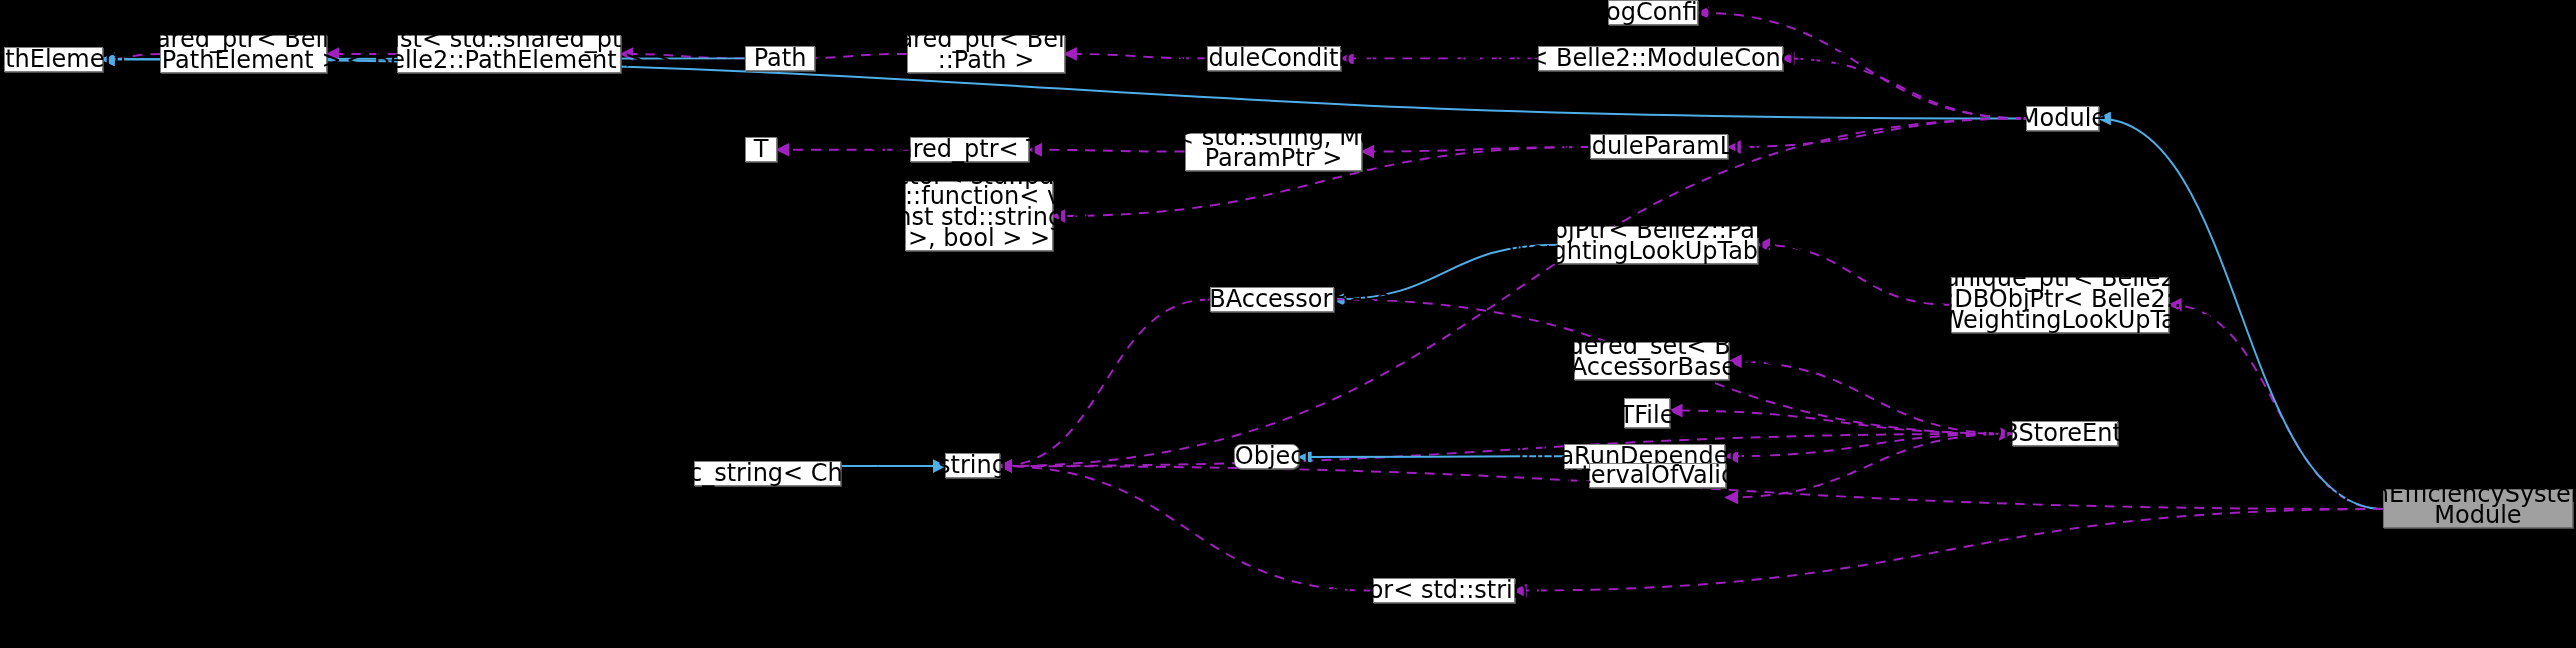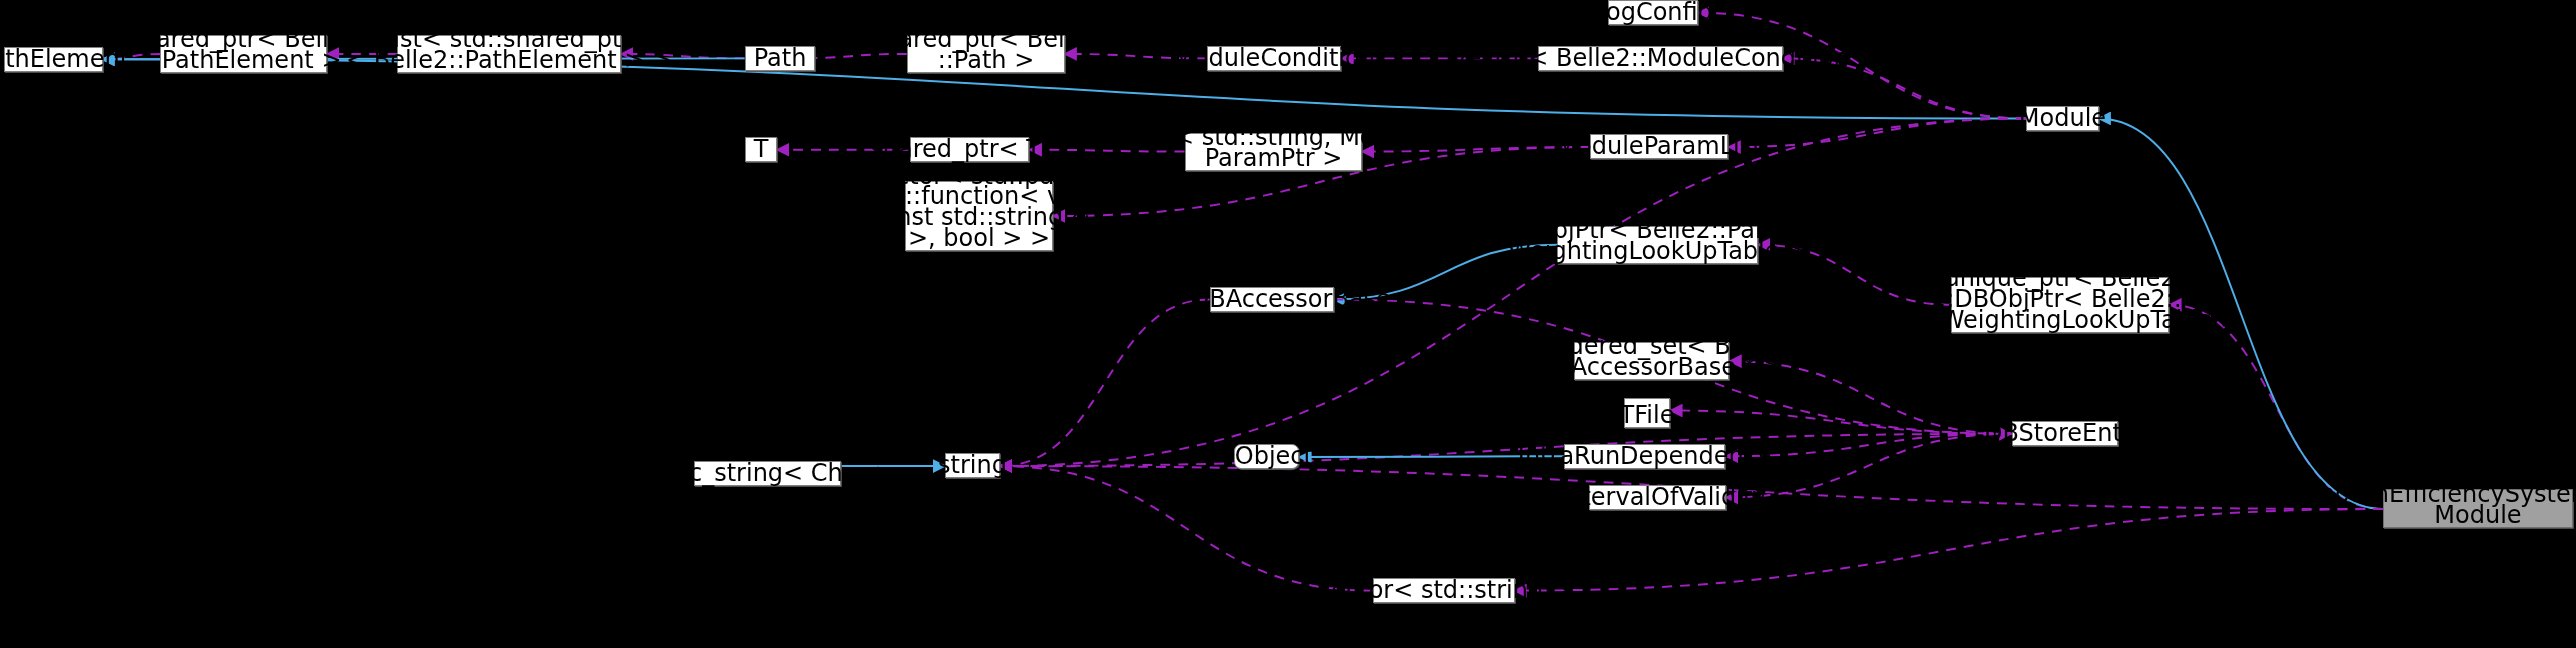--- a/index.html
+++ b/index.html
@@ -124,19 +124,19 @@
 ::DBObjPtr&lt; Belle2::
 ParticleWeightingLookUpTable &gt; &gt;</span></div>
       <div class="node" style="left: 1574px; top: 342px; width: 155px; height: 38px;"><span class="node-label">unordered_set&lt; Belle2
 ::DBAccessorBase * &gt;</span></div>
       <div class="node" style="left: 1624px; top: 398px; width: 46px; height: 30px;"><span class="node-label">TFile</span></div>
       <div class="node" style="left: 2012px; top: 421px; width: 106px; height: 25px;"><span class="node-label">DBStoreEntry</span></div>
       <div class="node" style="left: 1234px; top: 444px; width: 65px; height: 25px; border-radius: 7px;"><span class="node-label">TObject</span></div>
       <div class="node" style="left: 1564px; top: 444px; width: 161px; height: 25px;"><span class="node-label">IntraRunDependency</span></div>
       <div class="node" style="left: 945px; top: 453px; width: 55px; height: 25px;"><span class="node-label">string</span></div>
       <div class="node" style="left: 694px; top: 453px; width: 147px; height: 25px; margin-top: 8px;"><span class="node-label">basic_string&lt; Char &gt;</span></div>
-      <div class="node" style="left: 1589px; top: 485px; width: 137px; height: 25px; padding-left: 16px;"><span class="node-label">IntervalOfValidity</span></div>
+      <div class="node" style="left: 1589px; top: 463px; width: 137px; height: 25px; padding-left: 16px;"><span class="node-label">IntervalOfValidity</span></div>
       <div class="node highlight" style="left: 2383px; top: 489px; width: 190px; height: 39px;"><span class="node-label">PhotonEfficiencySystematics
 Module</span></div>
       <div class="node" style="left: 1373px; top: 578px; width: 142px; height: 25px;"><span class="node-label">vector&lt; std::string &gt;</span></div>
     </div>
 </div>
 
 
 </body></html>

